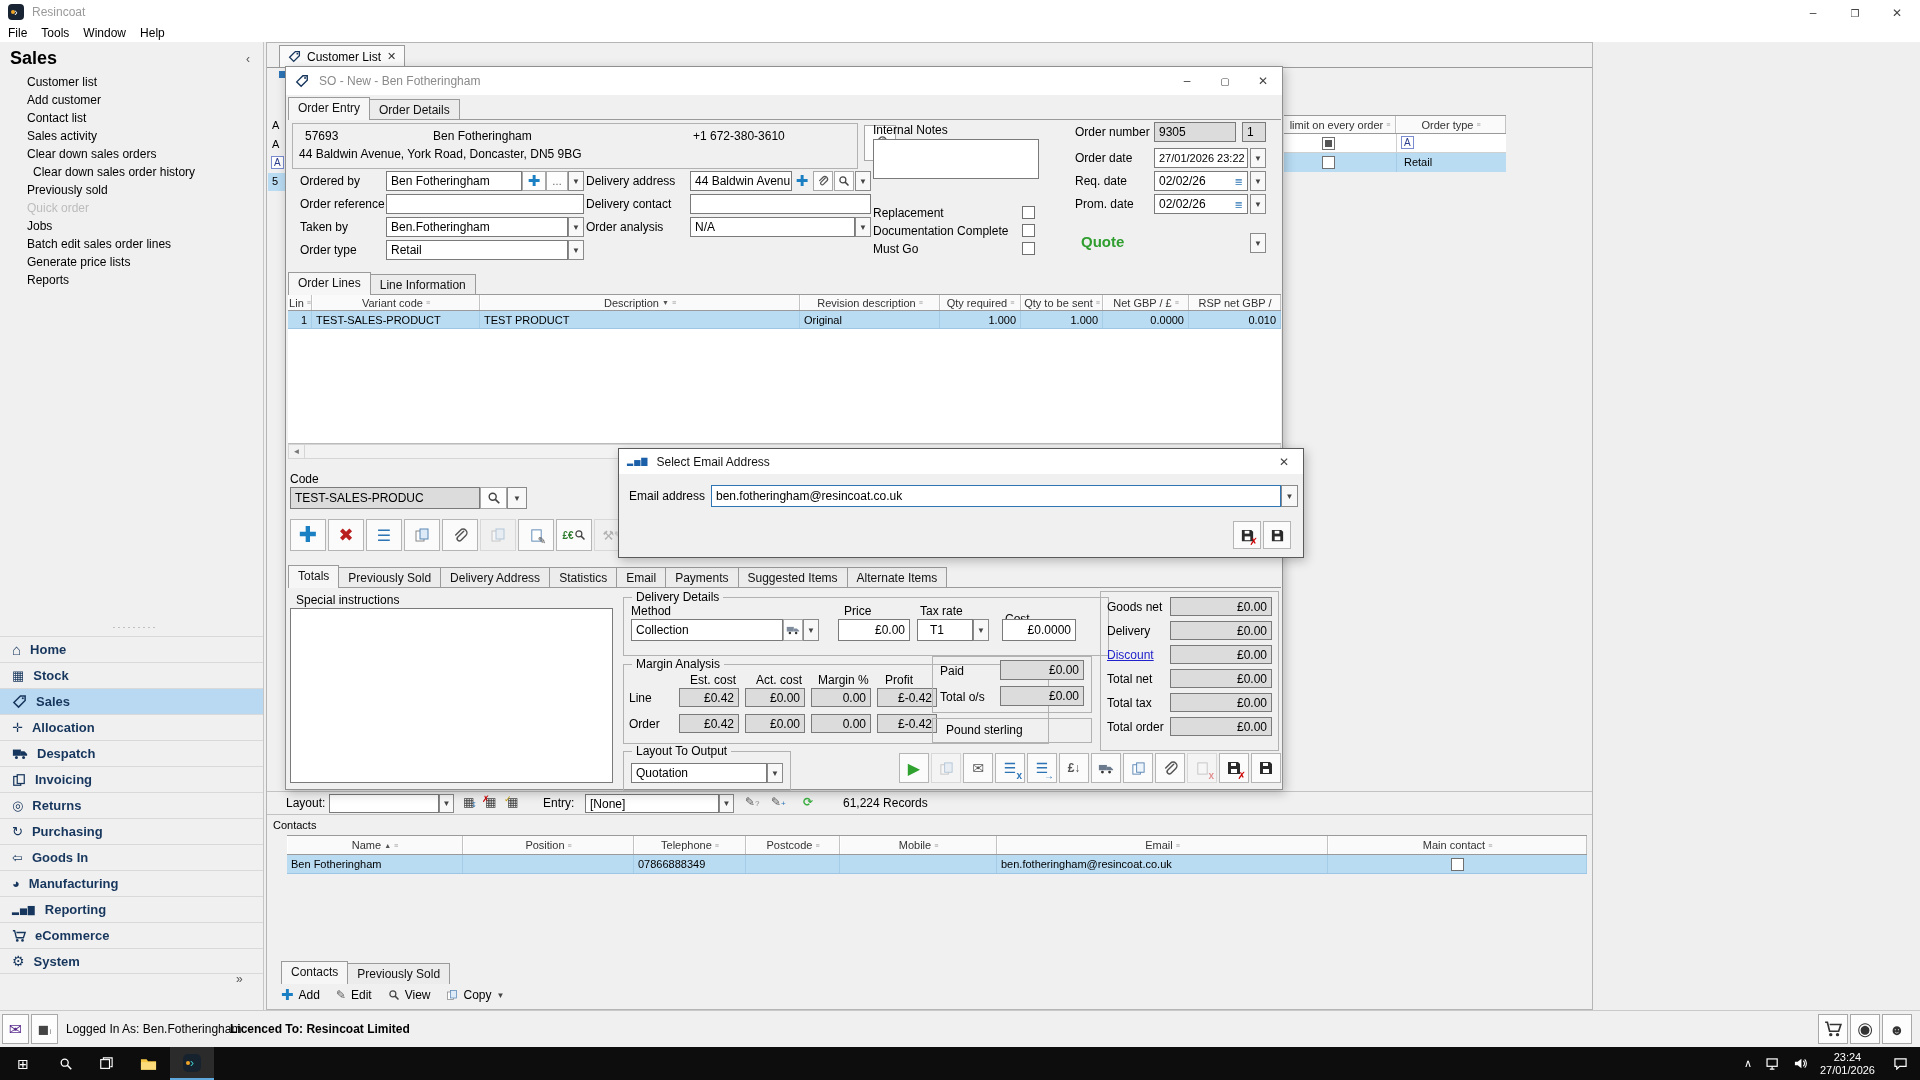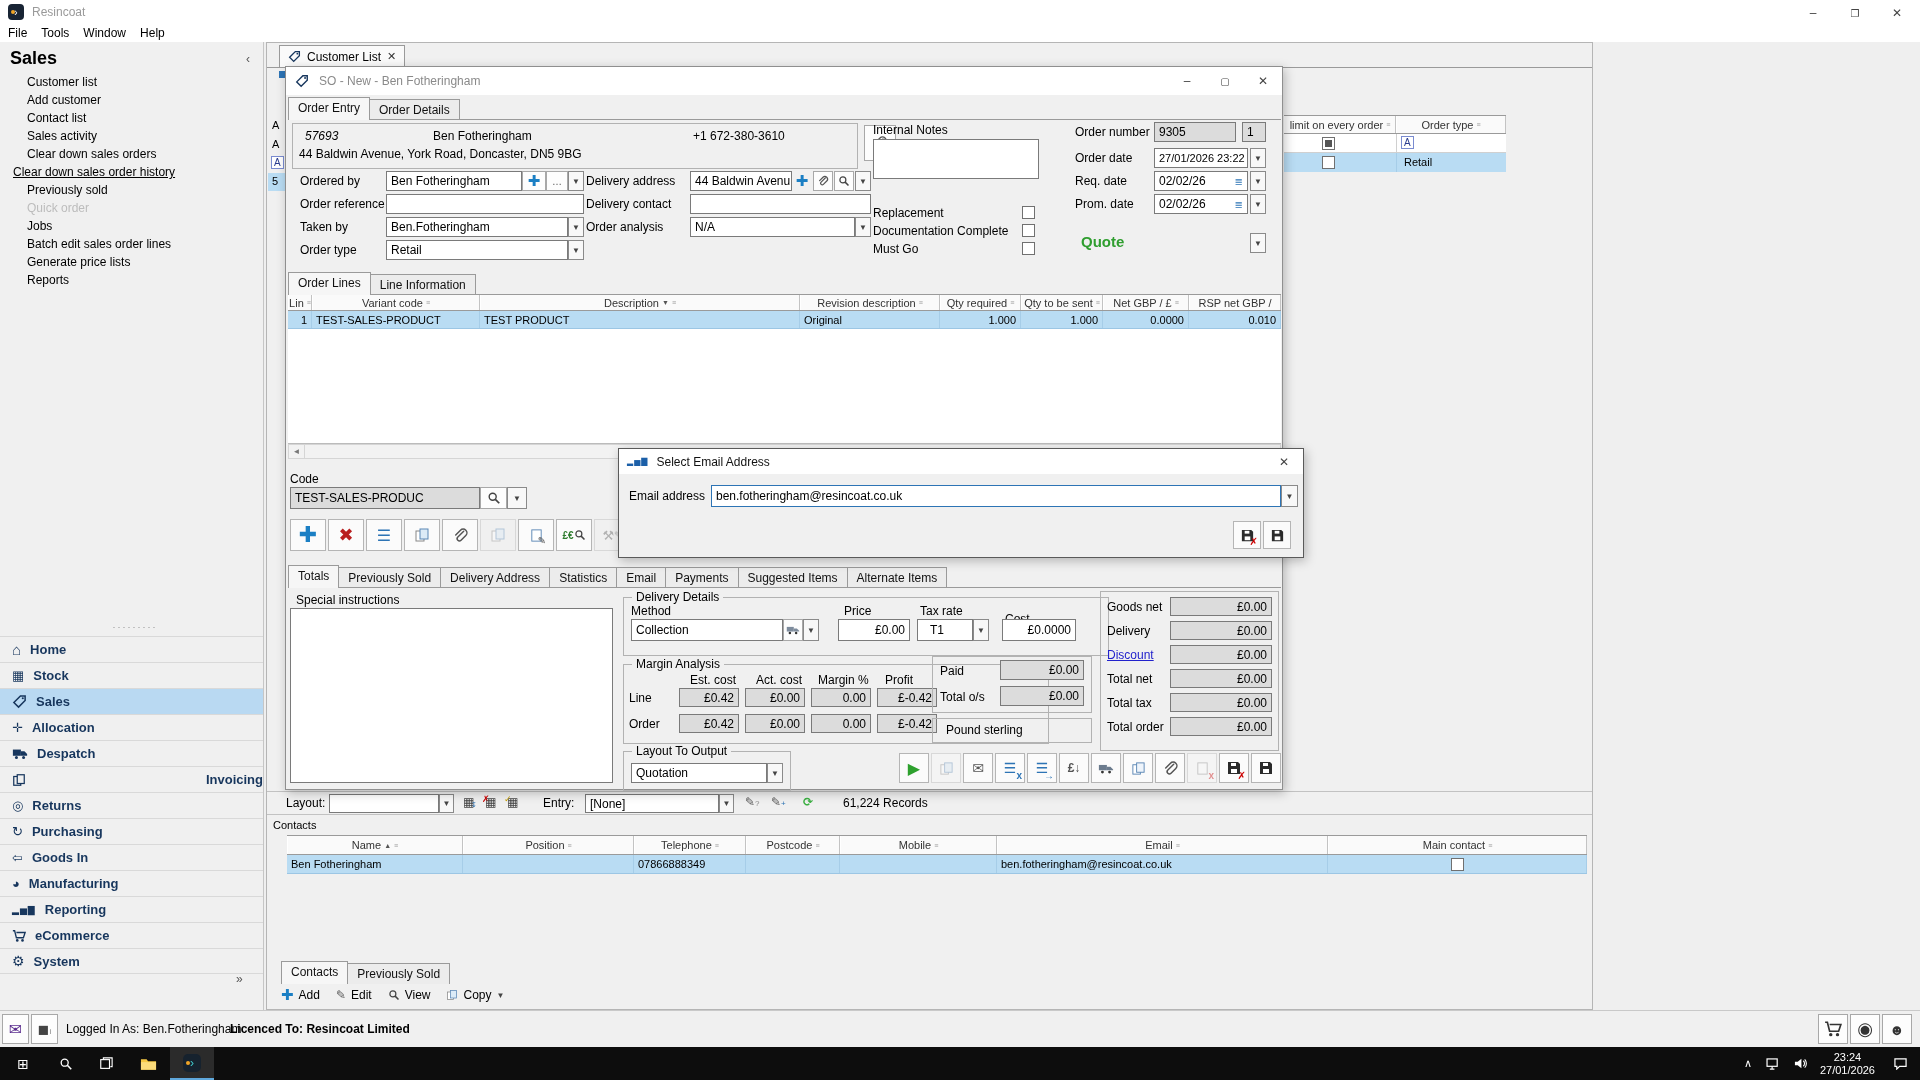--- a/index.html
+++ b/index.html
@@ -56,21 +56,21 @@
 </div>
 
 <div class="abs" style="left:0;top:42px;width:264px;height:968px;background:#f0f0f0;border-right:1px solid #c6c6c6;">
   <span class="lbl" style="left:10px;top:6px;font-size:18px;font-weight:bold;">Sales</span>
   <span class="lbl" style="left:246px;top:10px;color:#555;">‹</span>
   <span class="lbl" style="left:27px;top:33px;">Customer list</span>
   <span class="lbl" style="left:27px;top:51px;">Add customer</span>
   <span class="lbl" style="left:27px;top:69px;">Contact list</span>
   <span class="lbl" style="left:27px;top:87px;">Sales activity</span>
   <span class="lbl" style="left:27px;top:105px;">Clear down sales orders</span>
-  <span class="lbl" style="left:13px;top:123px;text-decoration:underline;">Clear down sales order history</span>
+  <span class="lbl" style="left:33px;top:123px;">Clear down sales order history</span>
   <span class="lbl" style="left:27px;top:141px;">Previously sold</span>
   <span class="lbl" style="left:27px;top:159px;color:#bcbcbc;">Quick order</span>
   <span class="lbl" style="left:27px;top:177px;">Jobs</span>
   <span class="lbl" style="left:27px;top:195px;">Batch edit sales order lines</span>
   <span class="lbl" style="left:27px;top:213px;">Generate price lists</span>
   <span class="lbl" style="left:27px;top:231px;">Reports</span>
 
   <div class="abs" style="left:90px;top:580px;width:90px;text-align:center;color:#888;font-size:9px;letter-spacing:2px;">·········</div>
 
   <div class="abs" style="left:0;top:594px;width:263px;">
@@ -99,21 +99,21 @@
         <span>
           <svg width="16" height="12" viewBox="0 0 18 12">
             <rect x="1" y="1" width="9" height="7" fill="#17365d"></rect>
             <path d="M10 3h4l3 3v2h-7z" fill="#17365d"></path>
             <circle cx="5" cy="10" r="1.7" fill="#17365d"></circle>
             <circle cx="13" cy="10" r="1.7" fill="#17365d"></circle>
           </svg>
         </span>
         <b class="navy" style="font-size:13px;">Despatch</b>
       </div>
-    <div class="sep" style="height:26px;display:flex;align-items:center;gap:9px;padding-left:12px;justify-content:space-between;">
+    <div class="sep" style="height:26px;display:flex;align-items:center;gap:9px;padding-left:12px;">
         <span>
           <svg width="14" height="14" viewBox="0 0 16 16">
             <rect x="2" y="4" width="8" height="10" fill="none" stroke="#17365d" stroke-width="1.4"></rect>
             <rect x="6" y="2" width="8" height="10" fill="#f0f0f0" stroke="#17365d" stroke-width="1.4"></rect>
           </svg>
         </span>
         <b class="navy" style="font-size:13px;">Invoicing</b>
       </div>
     <div class="sep" style="height:26px;display:flex;align-items:center;gap:9px;padding-left:12px;">
         <span class="navy" style="font-size:13px;">◎</span>
@@ -321,21 +321,21 @@
     <span class="wbtn">✕</span>
   </div>
 
   <div class="tabstrip" style="left:2px;top:30px;">
     <div class="tab on"><span>Order Entry</span></div>
     <div class="tab"><span>Order Details</span></div>
   </div>
   <div class="abs" style="left:2px;top:52px;width:993px;height:1px;background:#9a9a9a;"></div>
 
   <div class="abs" style="left:6px;top:56px;width:566px;height:46px;border:1px solid #b2b2b2;">
-    <span class="lbl" style="left:12px;top:5px;font-style:italic;">57693</span>
+    <span class="lbl" style="left:12px;top:5px;">57693</span>
     <span class="lbl" style="left:140px;top:5px;">Ben Fotheringham</span>
     <span class="lbl" style="left:400px;top:5px;">+1 672-380-3610</span>
     <span class="lbl" style="left:6px;top:23px;">44 Baldwin Avenue, York Road, Doncaster, DN5 9BG</span>
   </div>
   <div class="btn" style="left:578px;top:58px;width:32px;height:36px;">
       <svg width="16" height="16" viewBox="0 0 16 16">
         <path d="M11 4L5.5 9.5a2 2 0 0 0 3 3L13 8a3.5 3.5 0 0 0-5-5L3.5 7.5" fill="none" stroke="#555" stroke-width="1.4" stroke-linecap="round"></path>
       </svg>
     </div>
 

